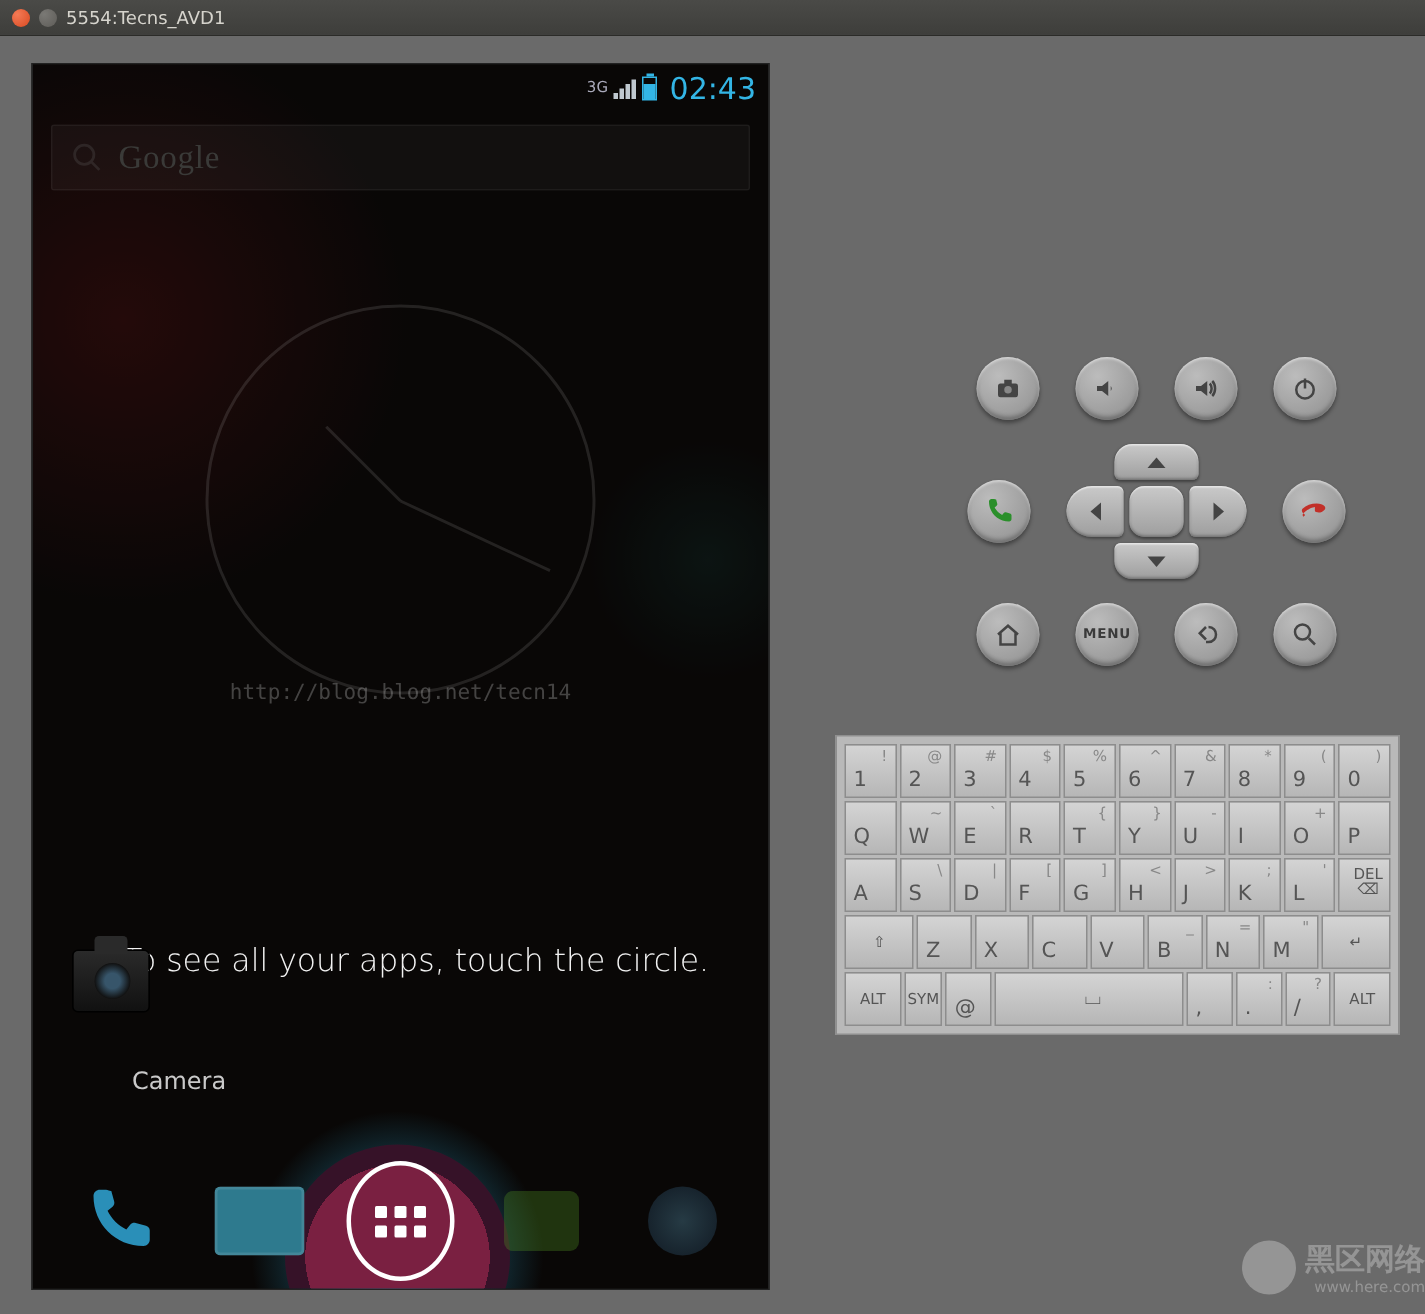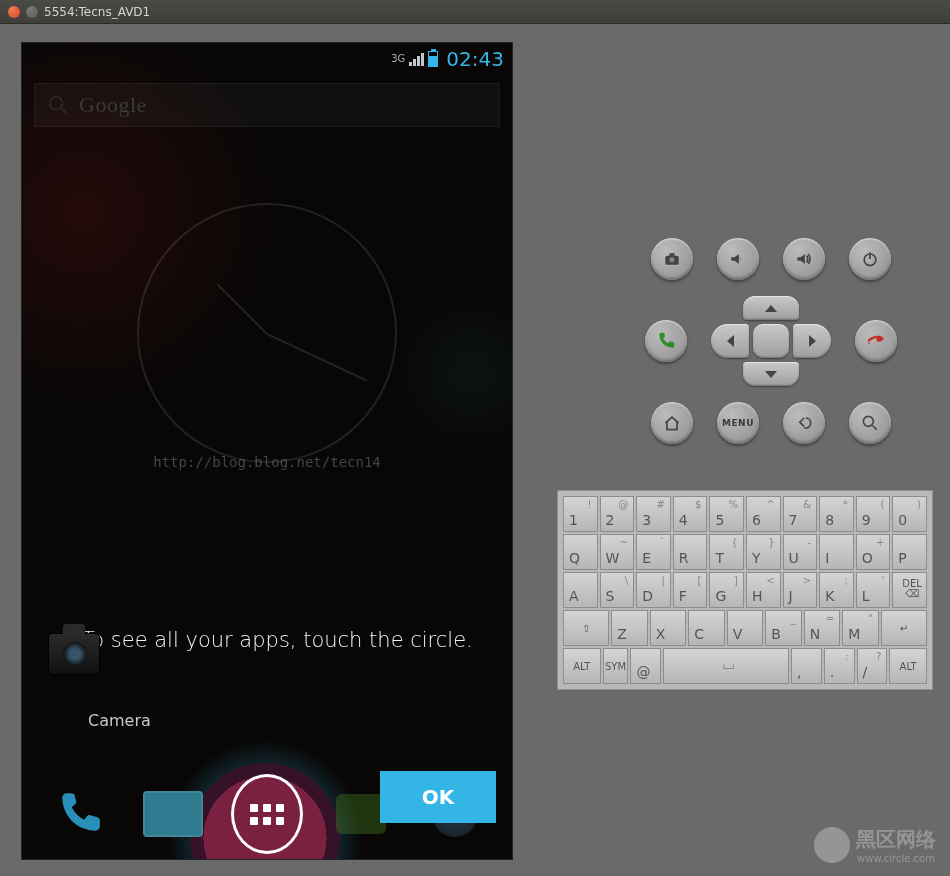--- a/index.html
+++ b/index.html
@@ -202,21 +202,21 @@
     padding:0 0 3px 5px;
   }
   .key .sup{position:absolute;top:2px;right:5px;font-size:10px;color:#888;}
   .key.wide{flex:1.5;}
   .key.space{flex:5;align-items:center;justify-content:center;}
   .key.del{font-size:10px; align-items:center; justify-content:center; text-align:center; line-height:1;}
   .key.small{font-size:10px;align-items:center;justify-content:center;padding:0;}
 
   
   .br-logo{
-    position:absolute; right:14px; bottom:12px; text-align:center;
+    position:absolute; right:0; bottom:12px; text-align:right;
     color:rgba(230,230,230,.35); font-size:20px; font-weight:600;
     display:flex; align-items:center; gap:6px;
   }
   .br-logo .mush{width:36px;height:36px;border-radius:50%;background:rgba(230,230,230,.35);}
   .br-logo small{display:block;font-size:10px;font-weight:400;}
 </style>
 </head>
 <body>
 
 <div class="titlebar">
@@ -285,21 +285,20 @@
           </div>
       </div>
       <div class="slot">
           <div class="mms-ico"></div>
         </div>
       <div class="slot">
           <div class="browser-ico"></div>
         </div>
     </div>
 
-    <div class="ok-btn">OK</div>
     <div class="watermark">http://blog.blog.net/tecn14</div>
   </div>
 </div>
 
 <div class="hwbtns">
   <div class="hwrow">
     <div class="hbtn">
         <svg viewBox="0 0 24 24">
           <rect x="4" y="8" width="16" height="11" rx="2" fill="#444"></rect>
           <circle cx="12" cy="13" r="3" fill="#888"></circle>
@@ -556,15 +555,15 @@
       <div class="key wide small">
         <span>ALT</span>
       </div>
     </div>
 </div>
 
 <div class="br-logo">
   <div class="mush"></div>
   <div>
     <span>黑区网络</span>
-    <small>www.circle.com</small>
+    <small>www.here.com</small>
   </div>
 </div>
 
 </body></html>

